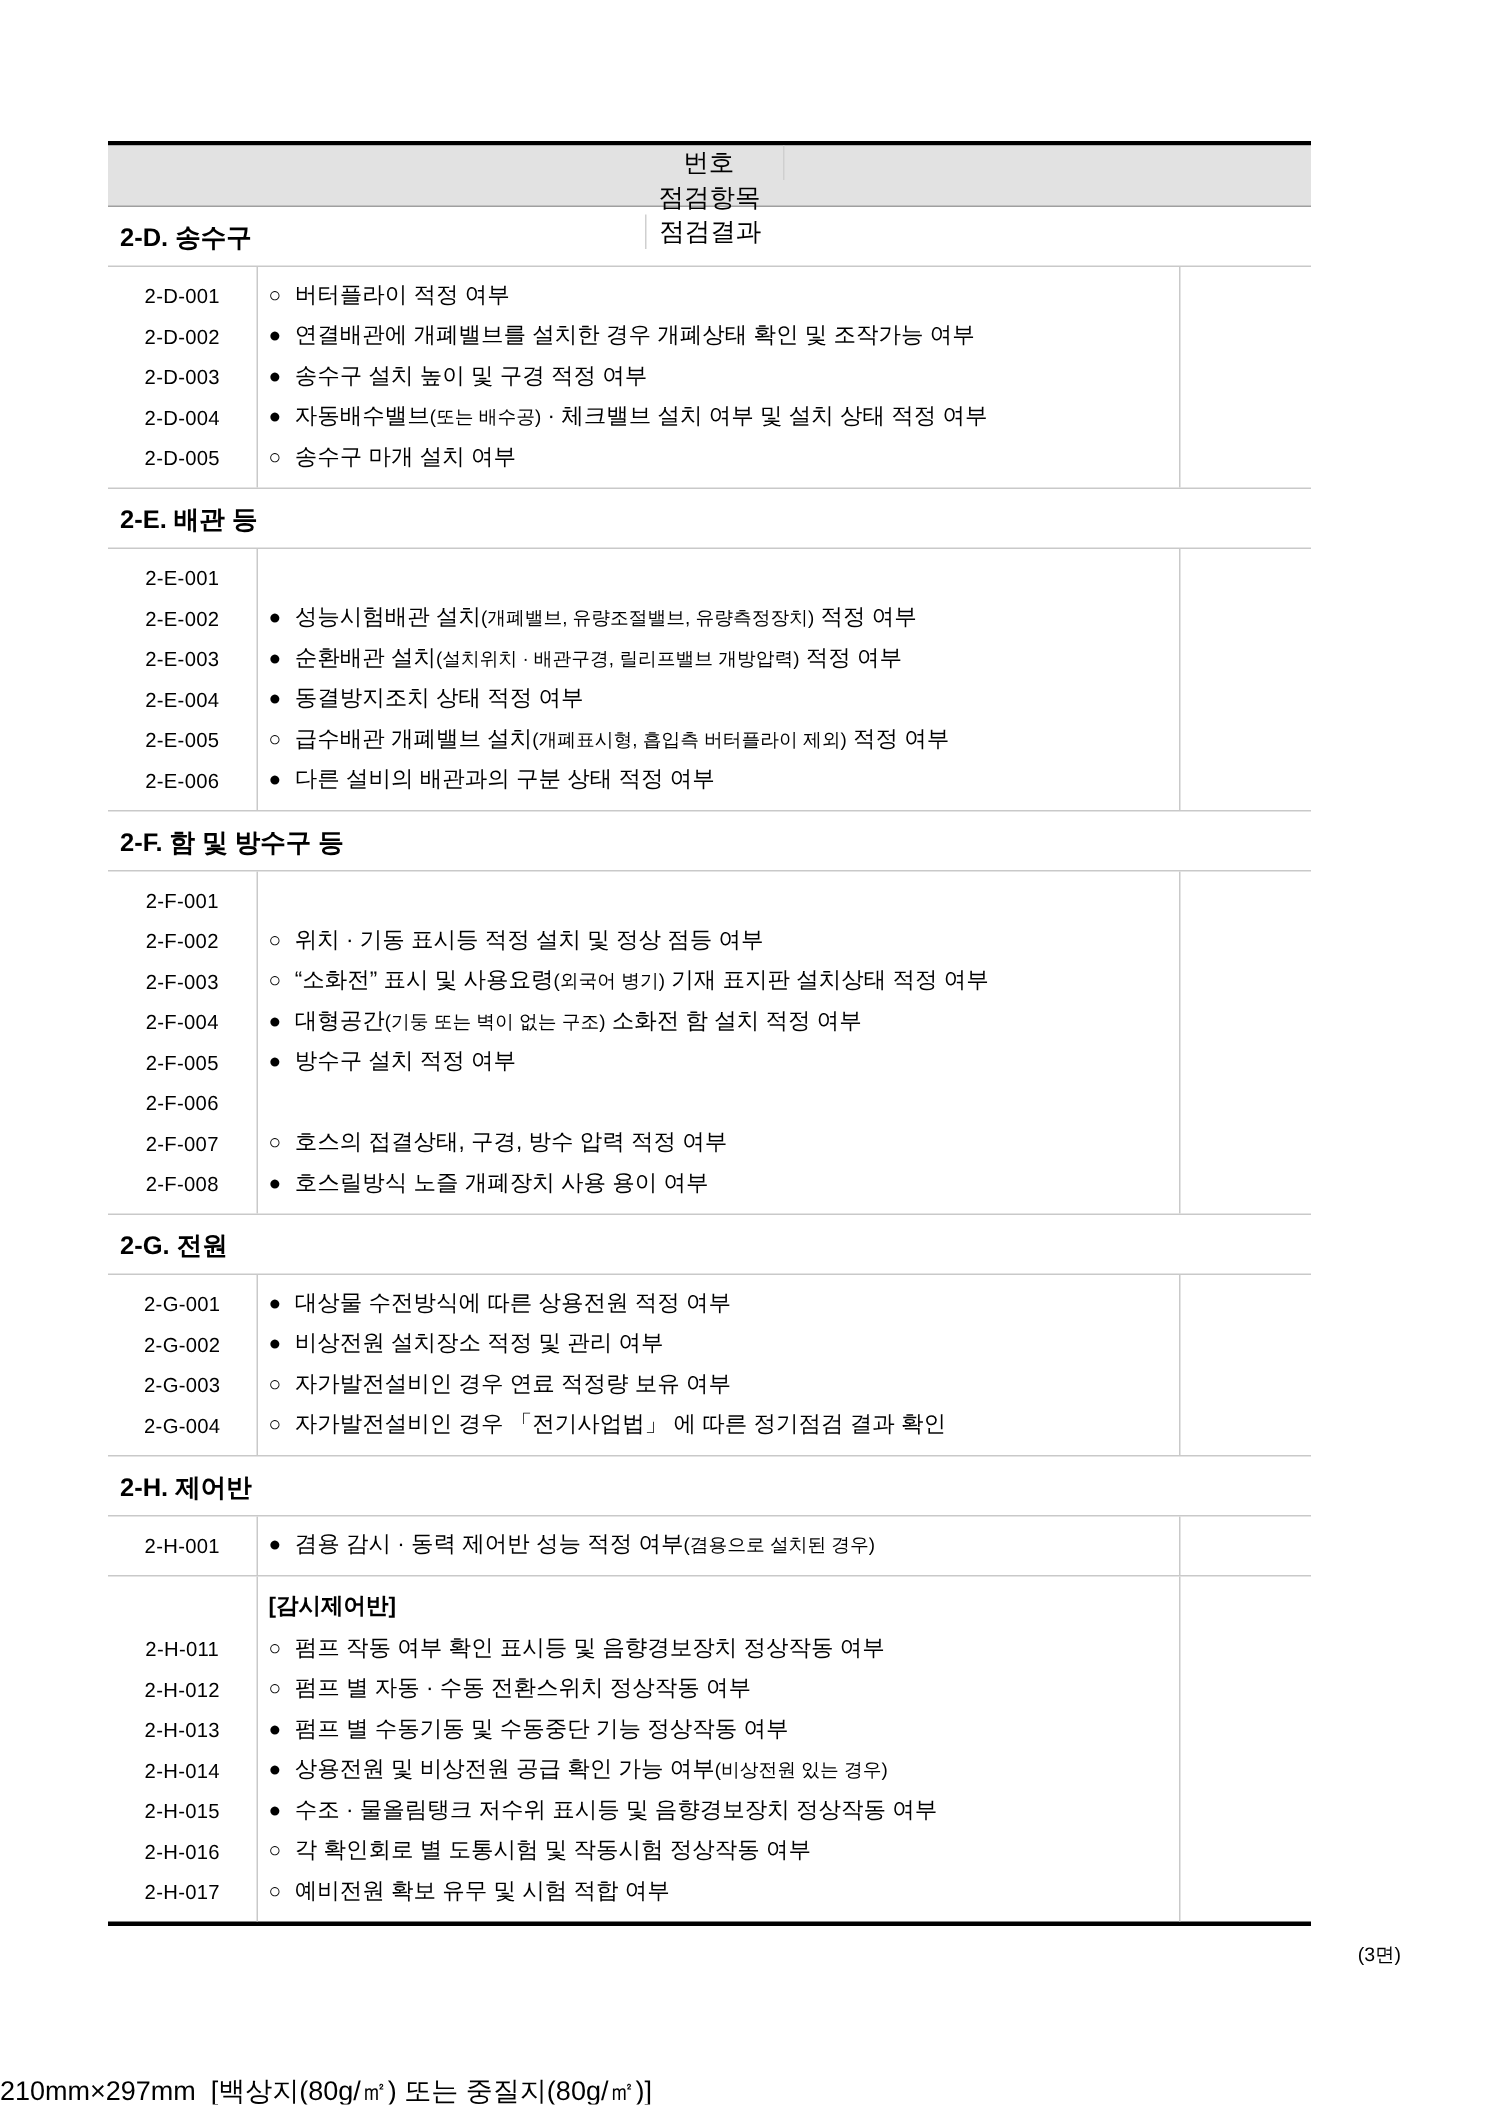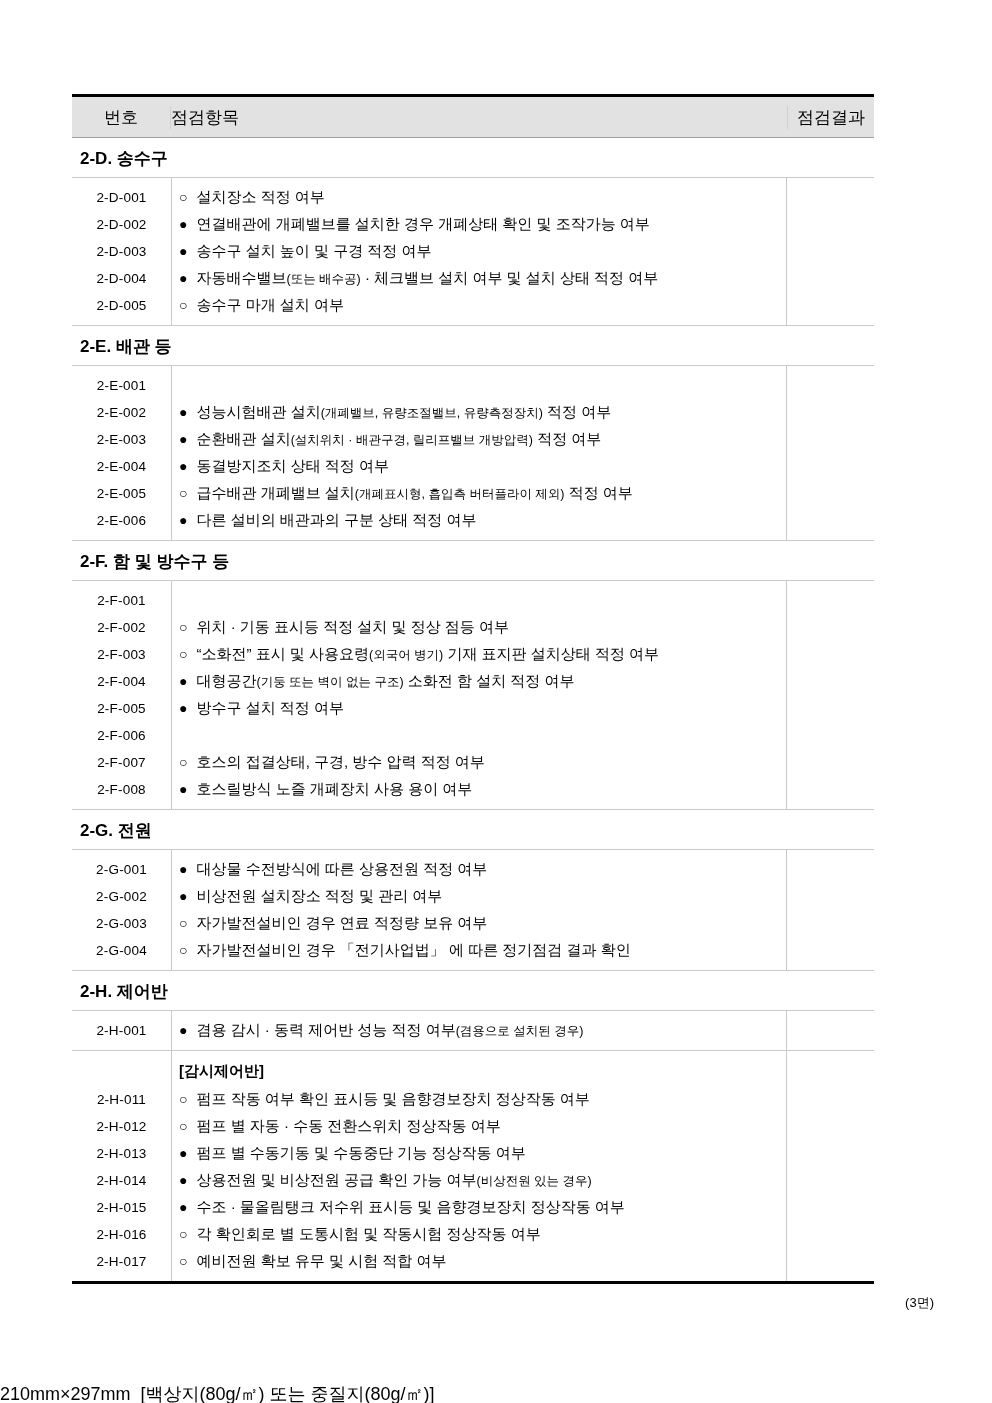--- a/index.html
+++ b/index.html
@@ -19,20 +19,21 @@
     width:802px;
     border-top:3px solid var(--border-line,#000);
     border-bottom:3px solid var(--border-line,#000);
   }
   .header-row{
     display:flex;align-items:center;
     height:40px;
     background:var(--header-bg,#e2e2e2);
     border-bottom:1px solid #9f9f9f;
     font-size:17px;
+    flex-direction:column;
   }
   .h-no{width:99px;text-align:center;border-right:1px solid #cfcfcf;box-sizing:border-box;}
   .h-item{flex:1;text-align:left;}
   .h-result{width:87px;text-align:center;border-left:1px solid #cfcfcf;box-sizing:border-box;}
 
   .section-title{
     font-weight:700;
     font-size:17px;
     padding:9px 4px 7px 8px;
     border-bottom:1px solid var(--grid-line,#c9c9c9);
@@ -82,21 +83,21 @@
     <div class="header-row">
       <div class="h-no">번호</div>
       <div class="h-item">점검항목</div>
       <div class="h-result">점검결과</div>
     </div>
     <div>
         <div class="section-title">2-D. 송수구</div>
         <div class="block">
           <div class="row">
             <div class="cell-no">2-D-001</div>
-            <div class="cell-item"><span class="marker">○</span><span class="txt">설치장소 적정 여부</span></div>
+            <div class="cell-item"><span class="marker">○</span><span class="txt">버터플라이 적정 여부</span></div>
             <div class="cell-result"></div>
           </div>
           <div class="row">
             <div class="cell-no">2-D-002</div>
             <div class="cell-item"><span class="marker">●</span><span class="txt">연결배관에 개폐밸브를 설치한 경우 개폐상태 확인 및 조작가능 여부</span></div>
             <div class="cell-result"></div>
           </div>
           <div class="row">
             <div class="cell-no">2-D-003</div>
             <div class="cell-item"><span class="marker">●</span><span class="txt">송수구 설치 높이 및 구경 적정 여부</span></div>

